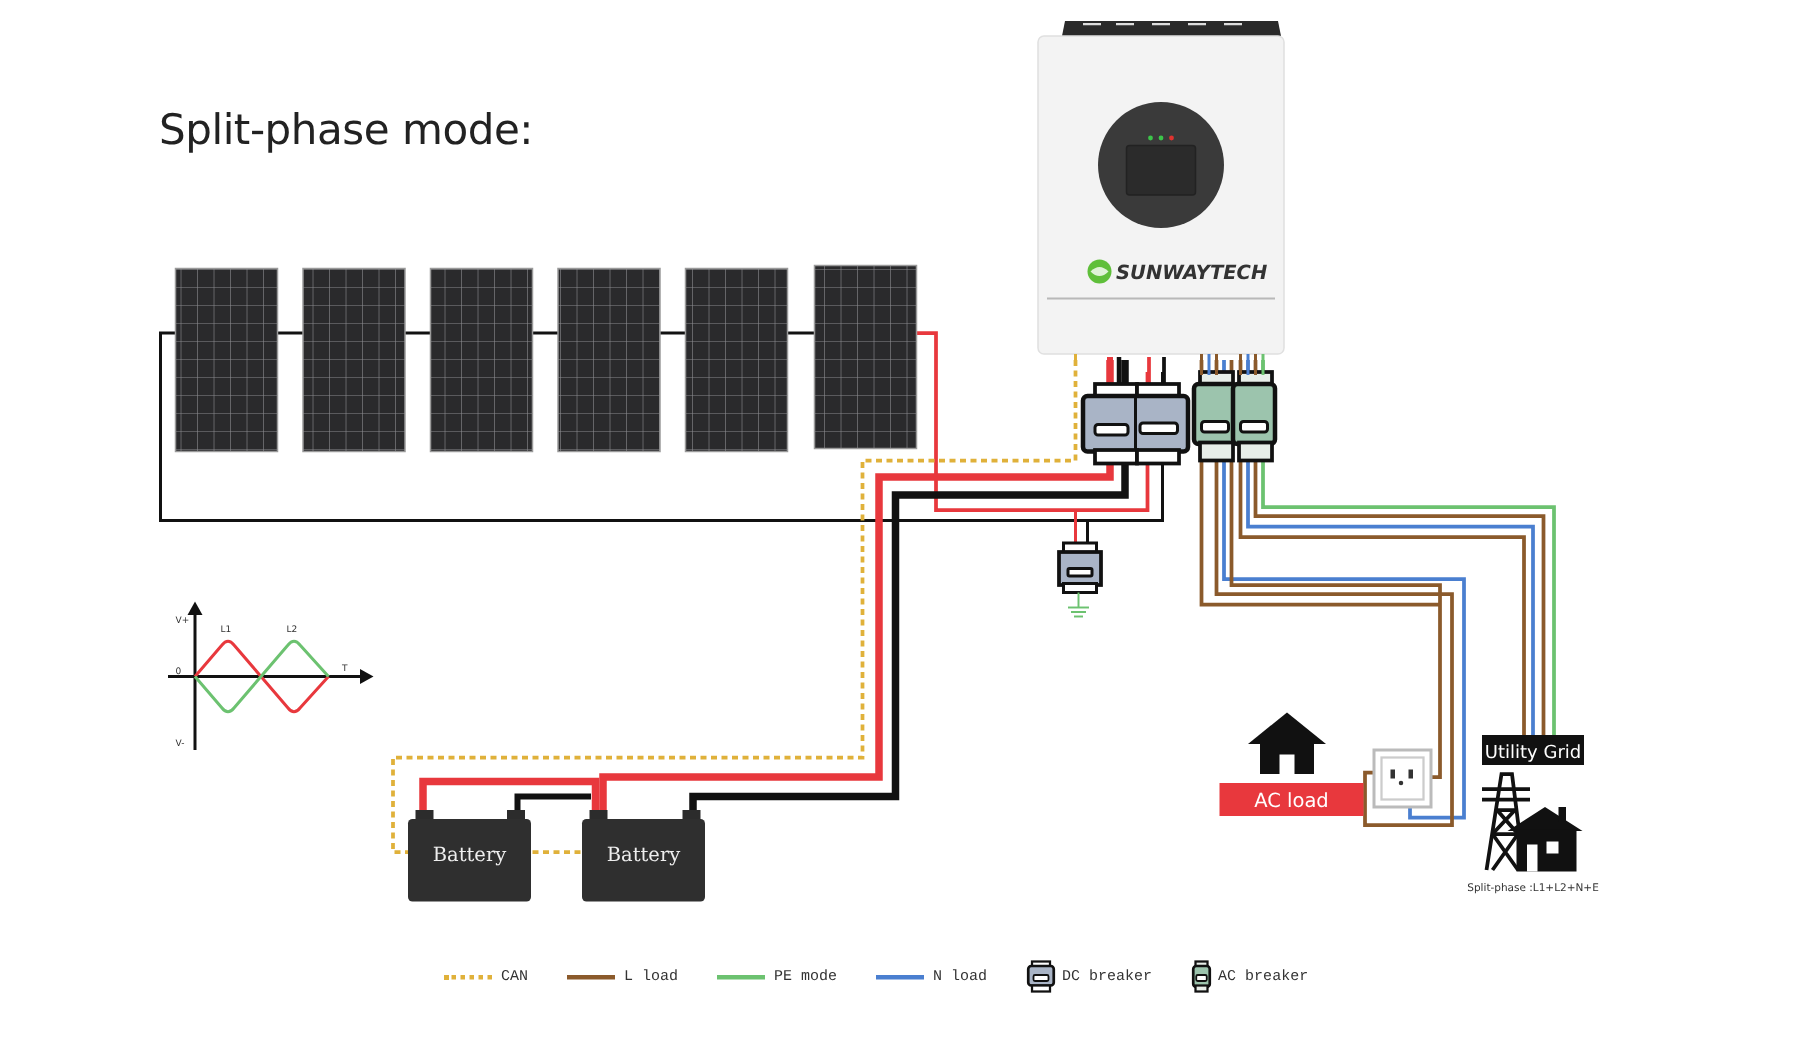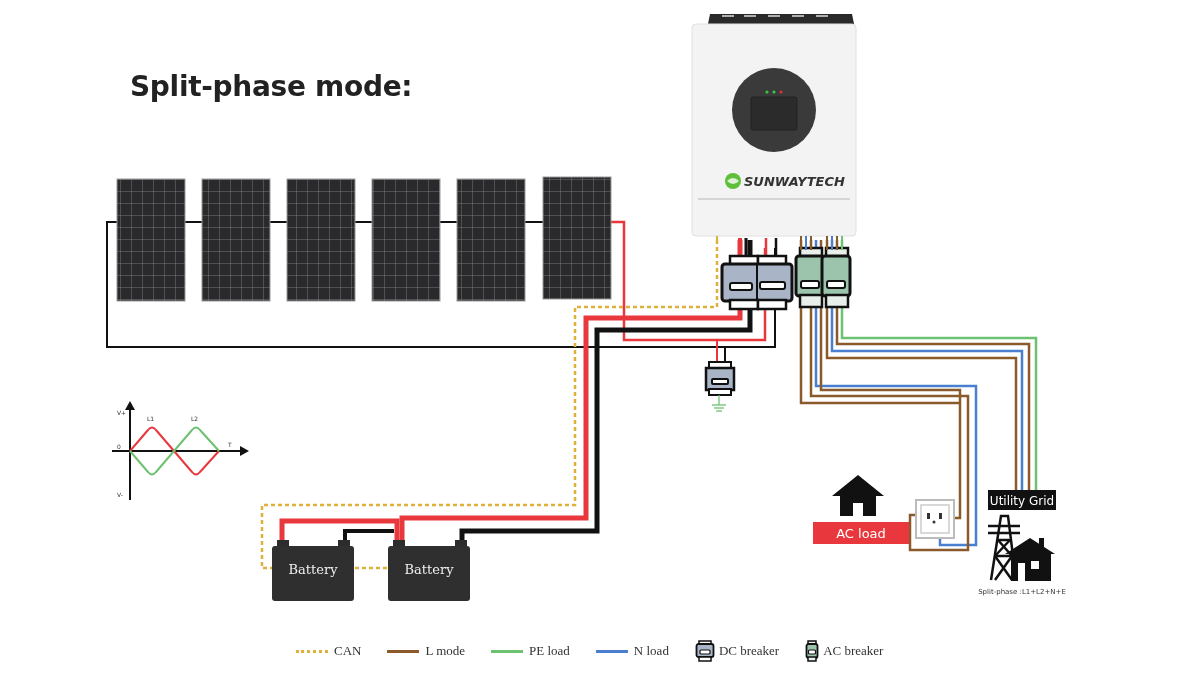--- a/index.html
+++ b/index.html
@@ -1,19 +1,19 @@
 <!DOCTYPE html>
 <html><head>
 <meta charset="utf-8">
 <style>
   html, body { margin:0; padding:0; background:#ffffff; }
   body { width:1200px; height:700px; position:relative; overflow:hidden; font-family:"DejaVu Sans", sans-serif; }
-  #title { position:absolute; left:130px; top:70px; font-size:28px; font-weight:bold; color:#222; font-family:"DejaVu Sans", sans-serif; letter-spacing:-0.3px;text-align:center; }
+  #title { position:absolute; left:106px; top:70px; font-size:28px; font-weight:normal; color:#222; font-family:"DejaVu Sans", sans-serif; letter-spacing:-0.3px;text-align:center; }
   svg#diagram { position:absolute; left:0; top:0; }
-  .legend { position:absolute; top:640px; left:296px; height:22px; display:flex; align-items:center; font-size:13px; color:#333; font-family:Liberation Serif, serif; }
+  .legend { position:absolute; top:640px; left:296px; height:22px; display:flex; align-items:center; font-size:10px; color:#333; font-family:Liberation Mono, monospace; }
   .legend-item { display:flex; align-items:center; margin-right:26px; }
   .legend-line { width:32px; height:0; margin-right:6px; }
   .svgtext { font-family:"DejaVu Sans", sans-serif; }
   .serif { font-family:"DejaVu Serif", serif; }
 </style>
 </head>
 <body>
 
 <div id="title">Split-phase mode:</div>
 
@@ -204,25 +204,25 @@
   </g>
 </svg>
 
 <div class="legend">
   <div class="legend-item">
     <span class="legend-line" style="border-top:3px dotted #e0b13a;"></span>
     <span>CAN</span>
   </div>
   <div class="legend-item">
     <span class="legend-line" style="border-top:3px solid #8b5a2b;"></span>
-    <span>L mode</span>
+    <span>L load</span>
   </div>
   <div class="legend-item">
     <span class="legend-line" style="border-top:3px solid #6cc270;"></span>
-    <span>PE load</span>
+    <span>PE mode</span>
   </div>
   <div class="legend-item">
     <span class="legend-line" style="border-top:3px solid #4a7fd0;"></span>
     <span>N load</span>
   </div>
   <div class="legend-item">
     <svg width="20" height="22" viewBox="0 0 20 22" style="margin-right:4px;">
       <rect x="4" y="1" width="12" height="4" fill="#fff" stroke="#111" stroke-width="1.5"></rect>
       <rect x="1.5" y="4" width="17" height="13" rx="2" fill="#a9b4c6" stroke="#111" stroke-width="1.8"></rect>
       <rect x="5" y="10" width="10" height="4" rx="1" fill="#fff" stroke="#111" stroke-width="1.2"></rect>

